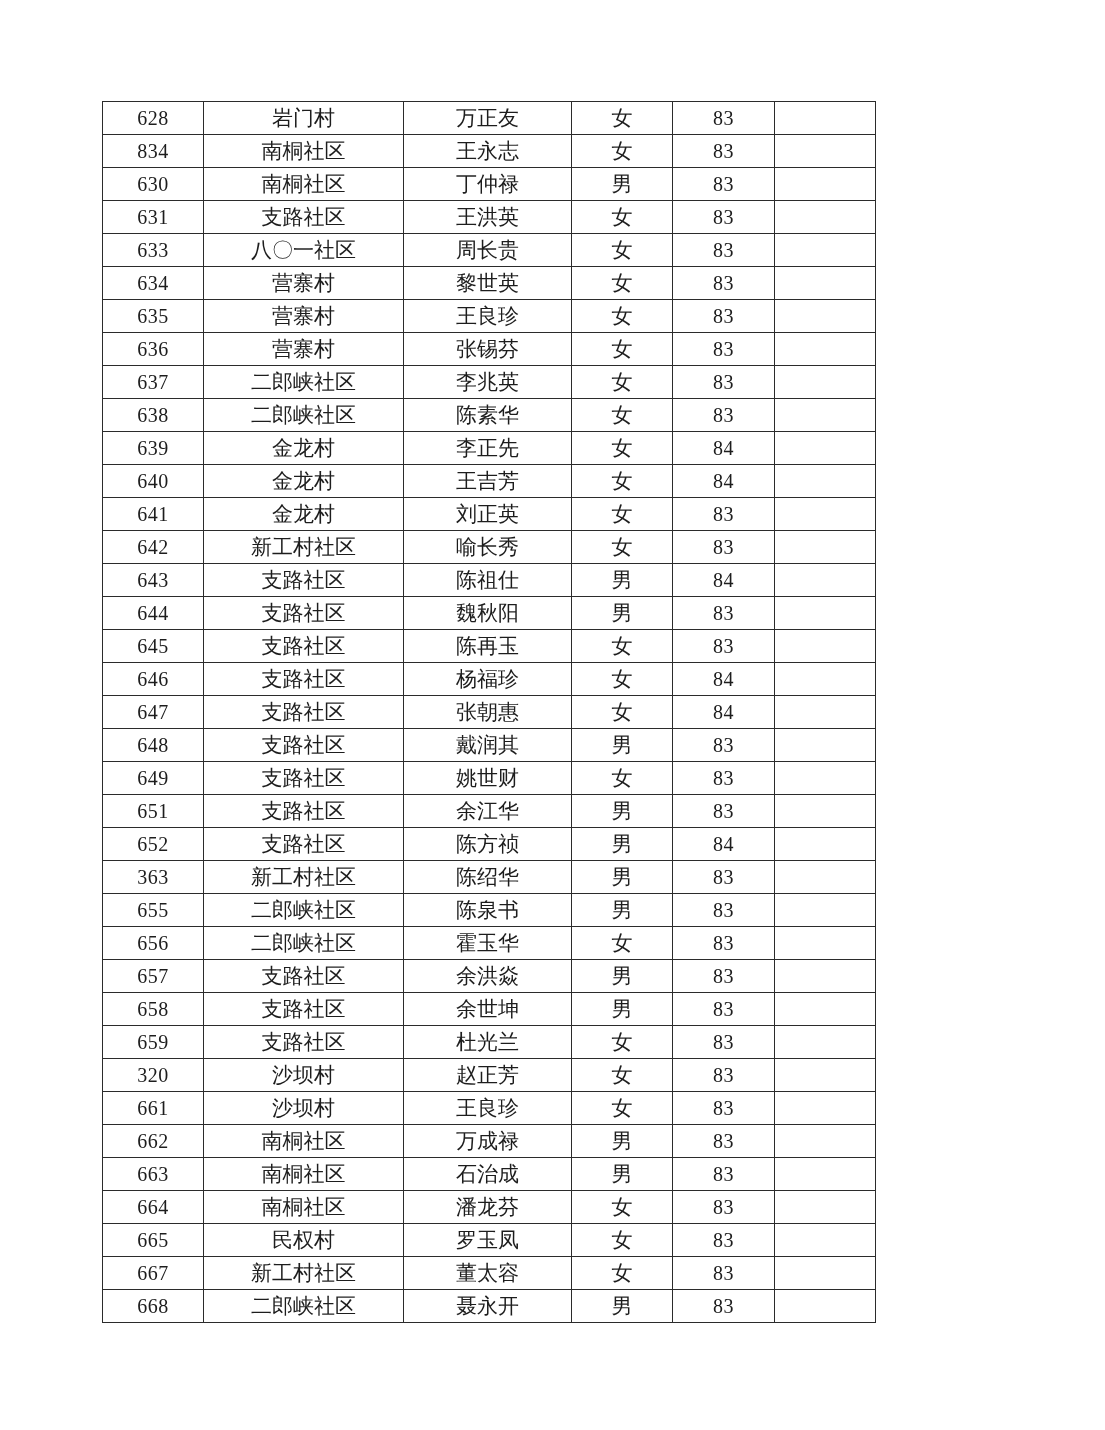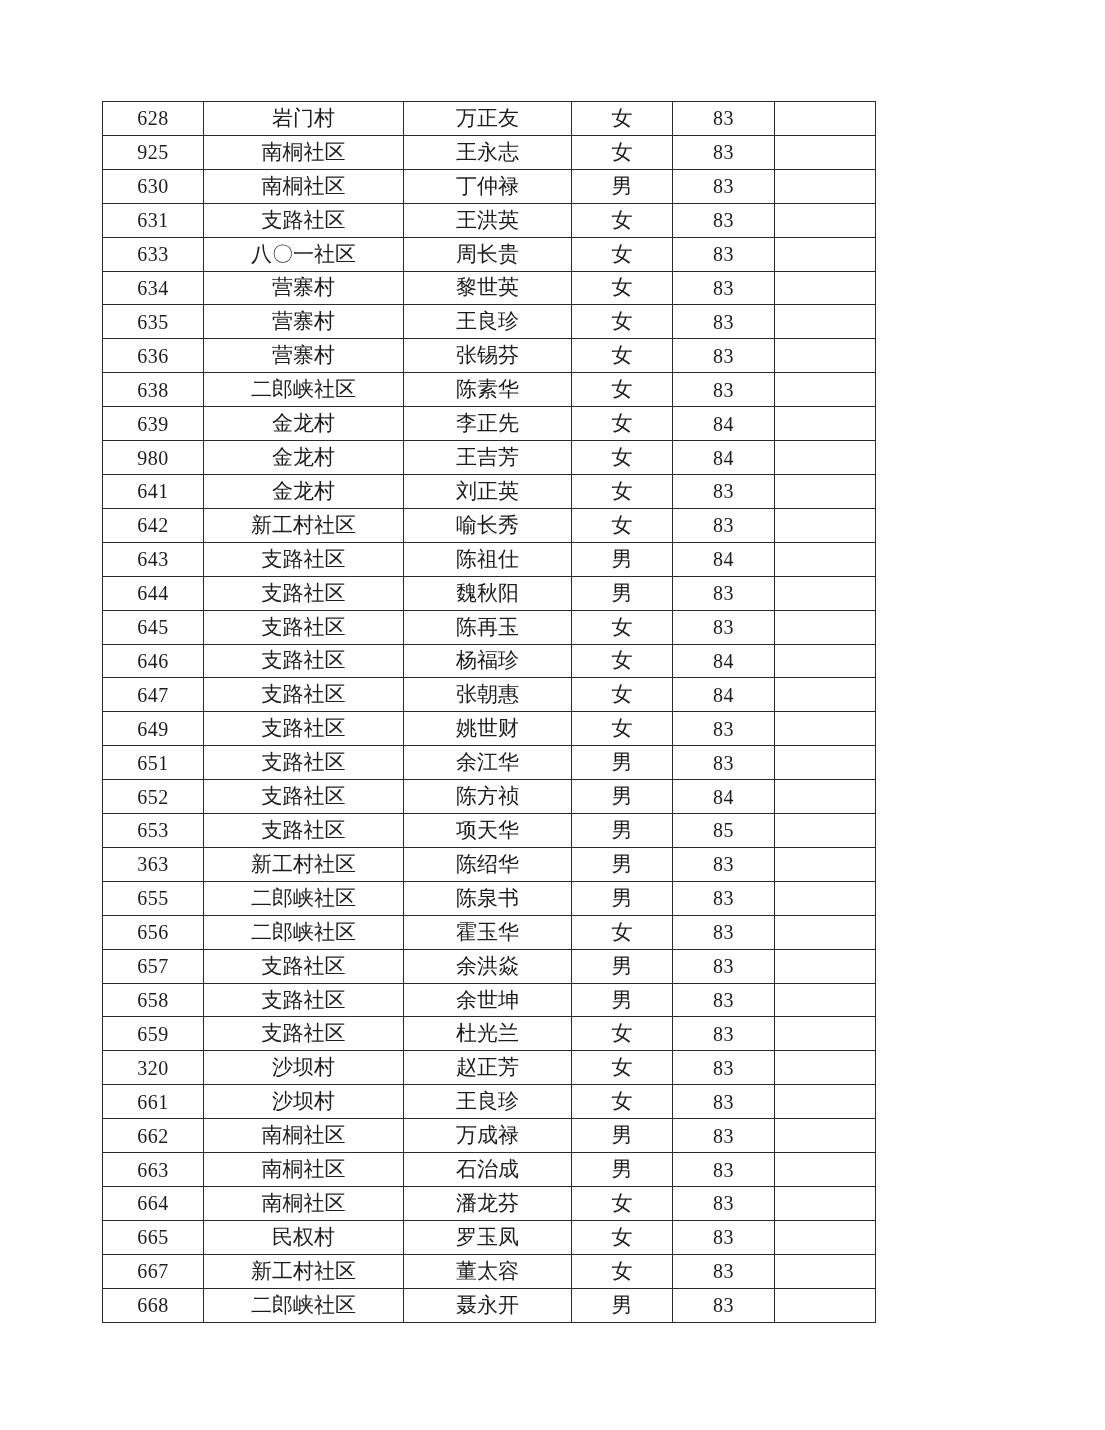--- a/index.html
+++ b/index.html
@@ -63,21 +63,21 @@
     <tbody>
         <tr>
           <td class="num">628</td>
           <td>岩门村</td>
           <td>万正友</td>
           <td>女</td>
           <td class="num">83</td>
           <td></td>
         </tr>
         <tr>
-          <td class="num">925</td>
+          <td class="num">834</td>
           <td>南桐社区</td>
           <td>王永志</td>
           <td>女</td>
           <td class="num">83</td>
           <td></td>
         </tr>
         <tr>
           <td class="num">630</td>
           <td>南桐社区</td>
           <td>丁仲禄</td>
@@ -119,37 +119,45 @@
         </tr>
         <tr>
           <td class="num">636</td>
           <td>营寨村</td>
           <td>张锡芬</td>
           <td>女</td>
           <td class="num">83</td>
           <td></td>
         </tr>
         <tr>
+          <td class="num">637</td>
+          <td>二郎峡社区</td>
+          <td>李兆英</td>
+          <td>女</td>
+          <td class="num">83</td>
+          <td></td>
+        </tr>
+        <tr>
           <td class="num">638</td>
           <td>二郎峡社区</td>
           <td>陈素华</td>
           <td>女</td>
           <td class="num">83</td>
           <td></td>
         </tr>
         <tr>
           <td class="num">639</td>
           <td>金龙村</td>
           <td>李正先</td>
           <td>女</td>
           <td class="num">84</td>
           <td></td>
         </tr>
         <tr>
-          <td class="num">980</td>
+          <td class="num">640</td>
           <td>金龙村</td>
           <td>王吉芳</td>
           <td>女</td>
           <td class="num">84</td>
           <td></td>
         </tr>
         <tr>
           <td class="num">641</td>
           <td>金龙村</td>
           <td>刘正英</td>
@@ -199,20 +207,28 @@
         </tr>
         <tr>
           <td class="num">647</td>
           <td>支路社区</td>
           <td>张朝惠</td>
           <td>女</td>
           <td class="num">84</td>
           <td></td>
         </tr>
         <tr>
+          <td class="num">648</td>
+          <td>支路社区</td>
+          <td>戴润其</td>
+          <td>男</td>
+          <td class="num">83</td>
+          <td></td>
+        </tr>
+        <tr>
           <td class="num">649</td>
           <td>支路社区</td>
           <td>姚世财</td>
           <td>女</td>
           <td class="num">83</td>
           <td></td>
         </tr>
         <tr>
           <td class="num">651</td>
           <td>支路社区</td>
@@ -220,28 +236,20 @@
           <td>男</td>
           <td class="num">83</td>
           <td></td>
         </tr>
         <tr>
           <td class="num">652</td>
           <td>支路社区</td>
           <td>陈方祯</td>
           <td>男</td>
           <td class="num">84</td>
-          <td></td>
-        </tr>
-        <tr>
-          <td class="num">653</td>
-          <td>支路社区</td>
-          <td>项天华</td>
-          <td>男</td>
-          <td class="num">85</td>
           <td></td>
         </tr>
         <tr>
           <td class="num">363</td>
           <td>新工村社区</td>
           <td>陈绍华</td>
           <td>男</td>
           <td class="num">83</td>
           <td></td>
         </tr>

